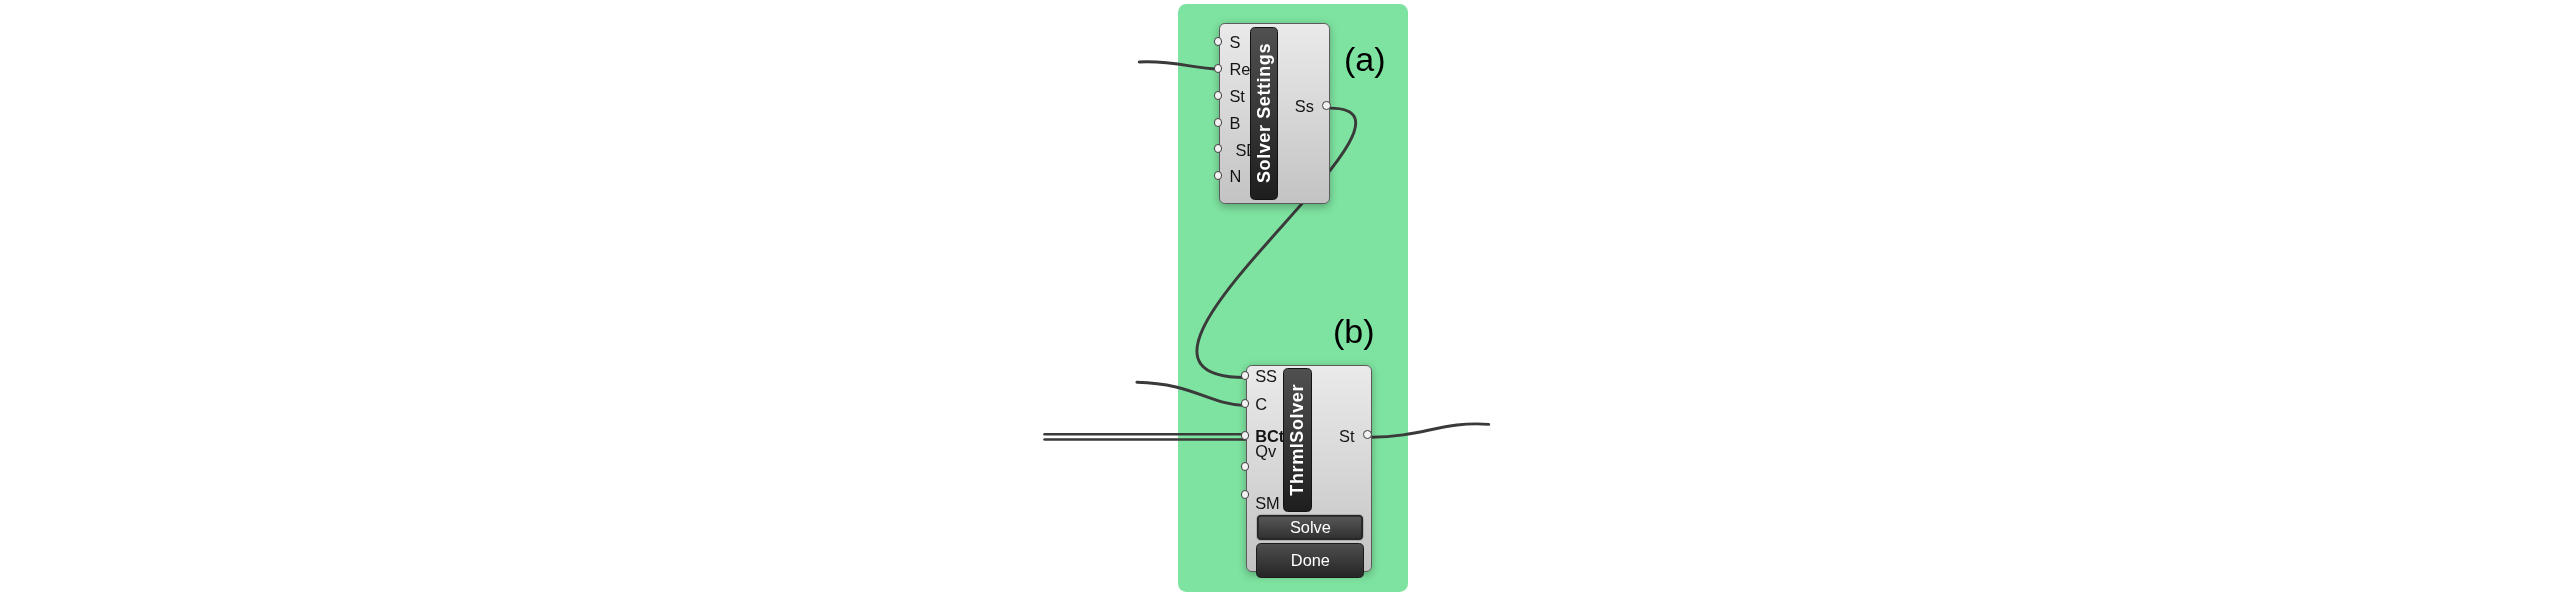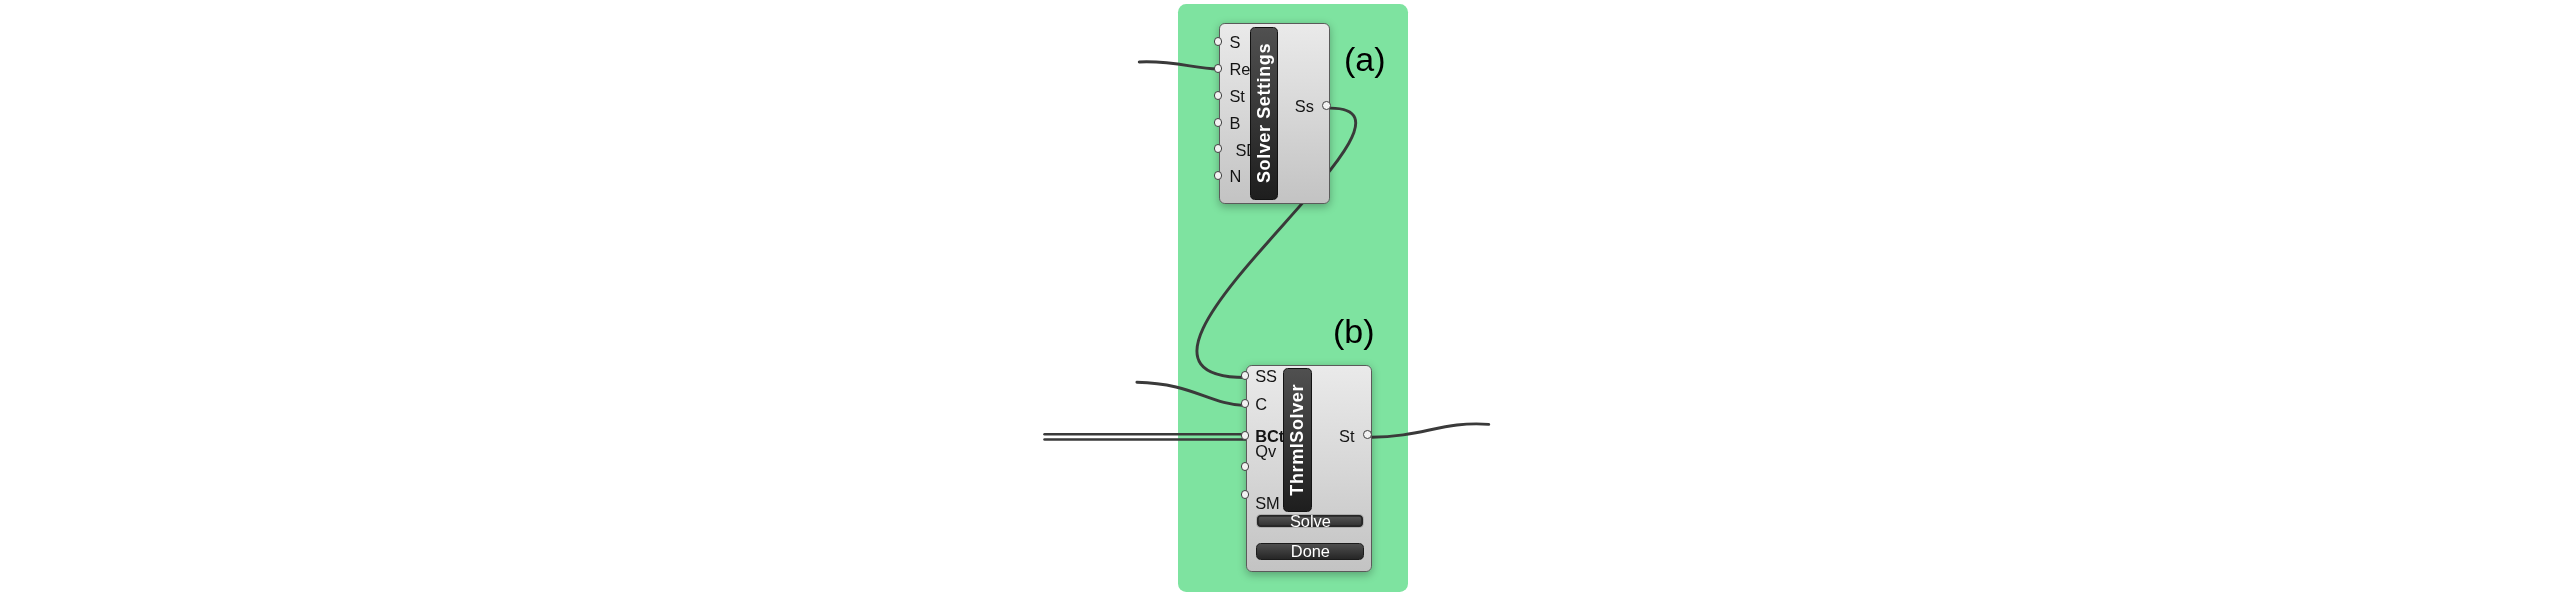--- a/index.html
+++ b/index.html
@@ -73,27 +73,27 @@
   }
 
   .gh-button {
     position: absolute;
     display: flex; align-items: center; justify-content: center;
     color: #ffffff;
     font-size: 16.4px;
     border-radius: 4.7px;
   }
   .btn-solve {
-    left: 9.4px; top: 148px; width: 108px; height: 14px;
+    left: 9.4px; top: 148px; width: 108px; height: 27px;
     background: linear-gradient(180deg, #5A5A5A, #2E2E2E);
     border: 1.8px solid #ADADAD;
     box-shadow: inset 0 0 0 1.8px #262626;
   }
   .btn-done {
-    left: 9.4px; top: 177px; width: 108px; height: 17px;
+    left: 9.4px; top: 177px; width: 108px; height: 35px;
     background: linear-gradient(180deg, #4E4E4E, #262626);
     border: 1.8px solid #1B1B1B;
   }
 
   .fig-label {
     position: absolute;
     z-index: 4;
     font-size: 34px;
     color: #000000;
   }

